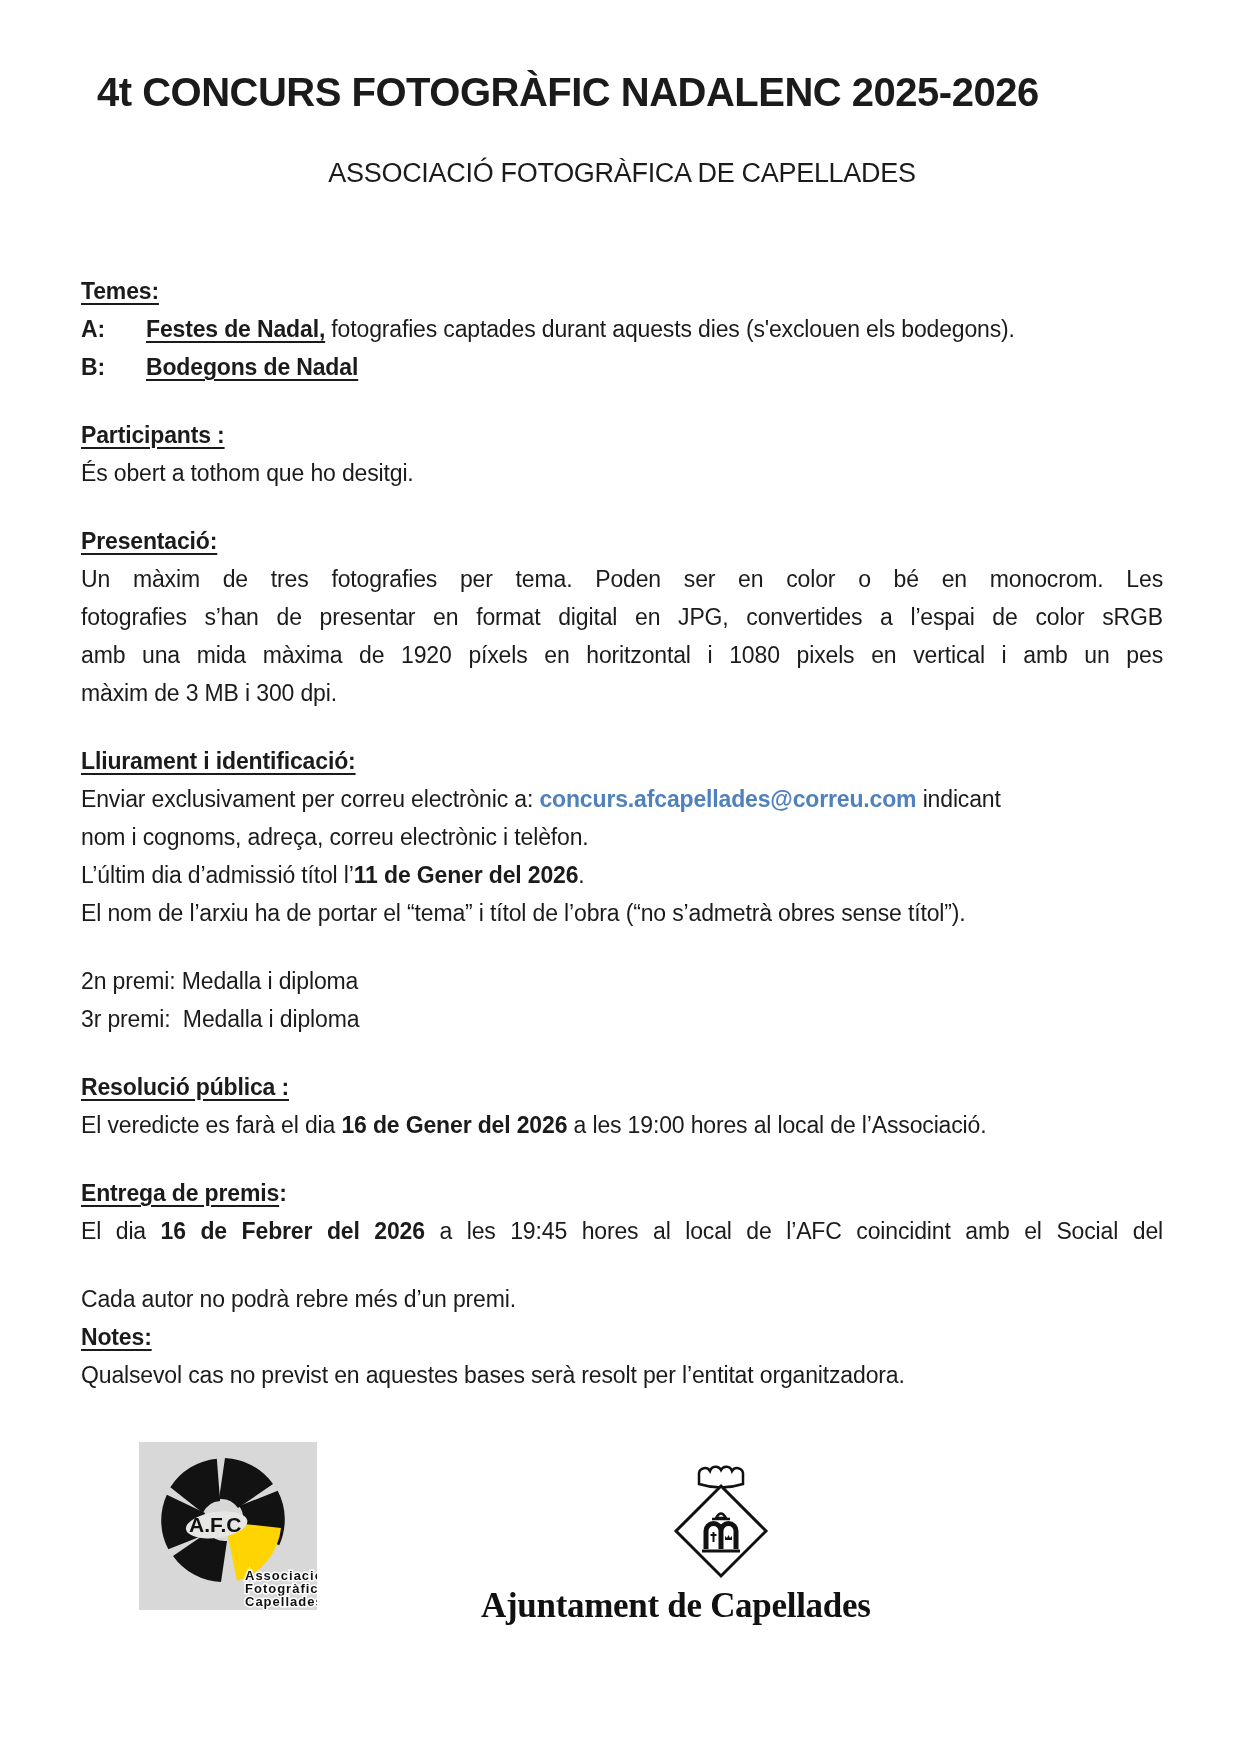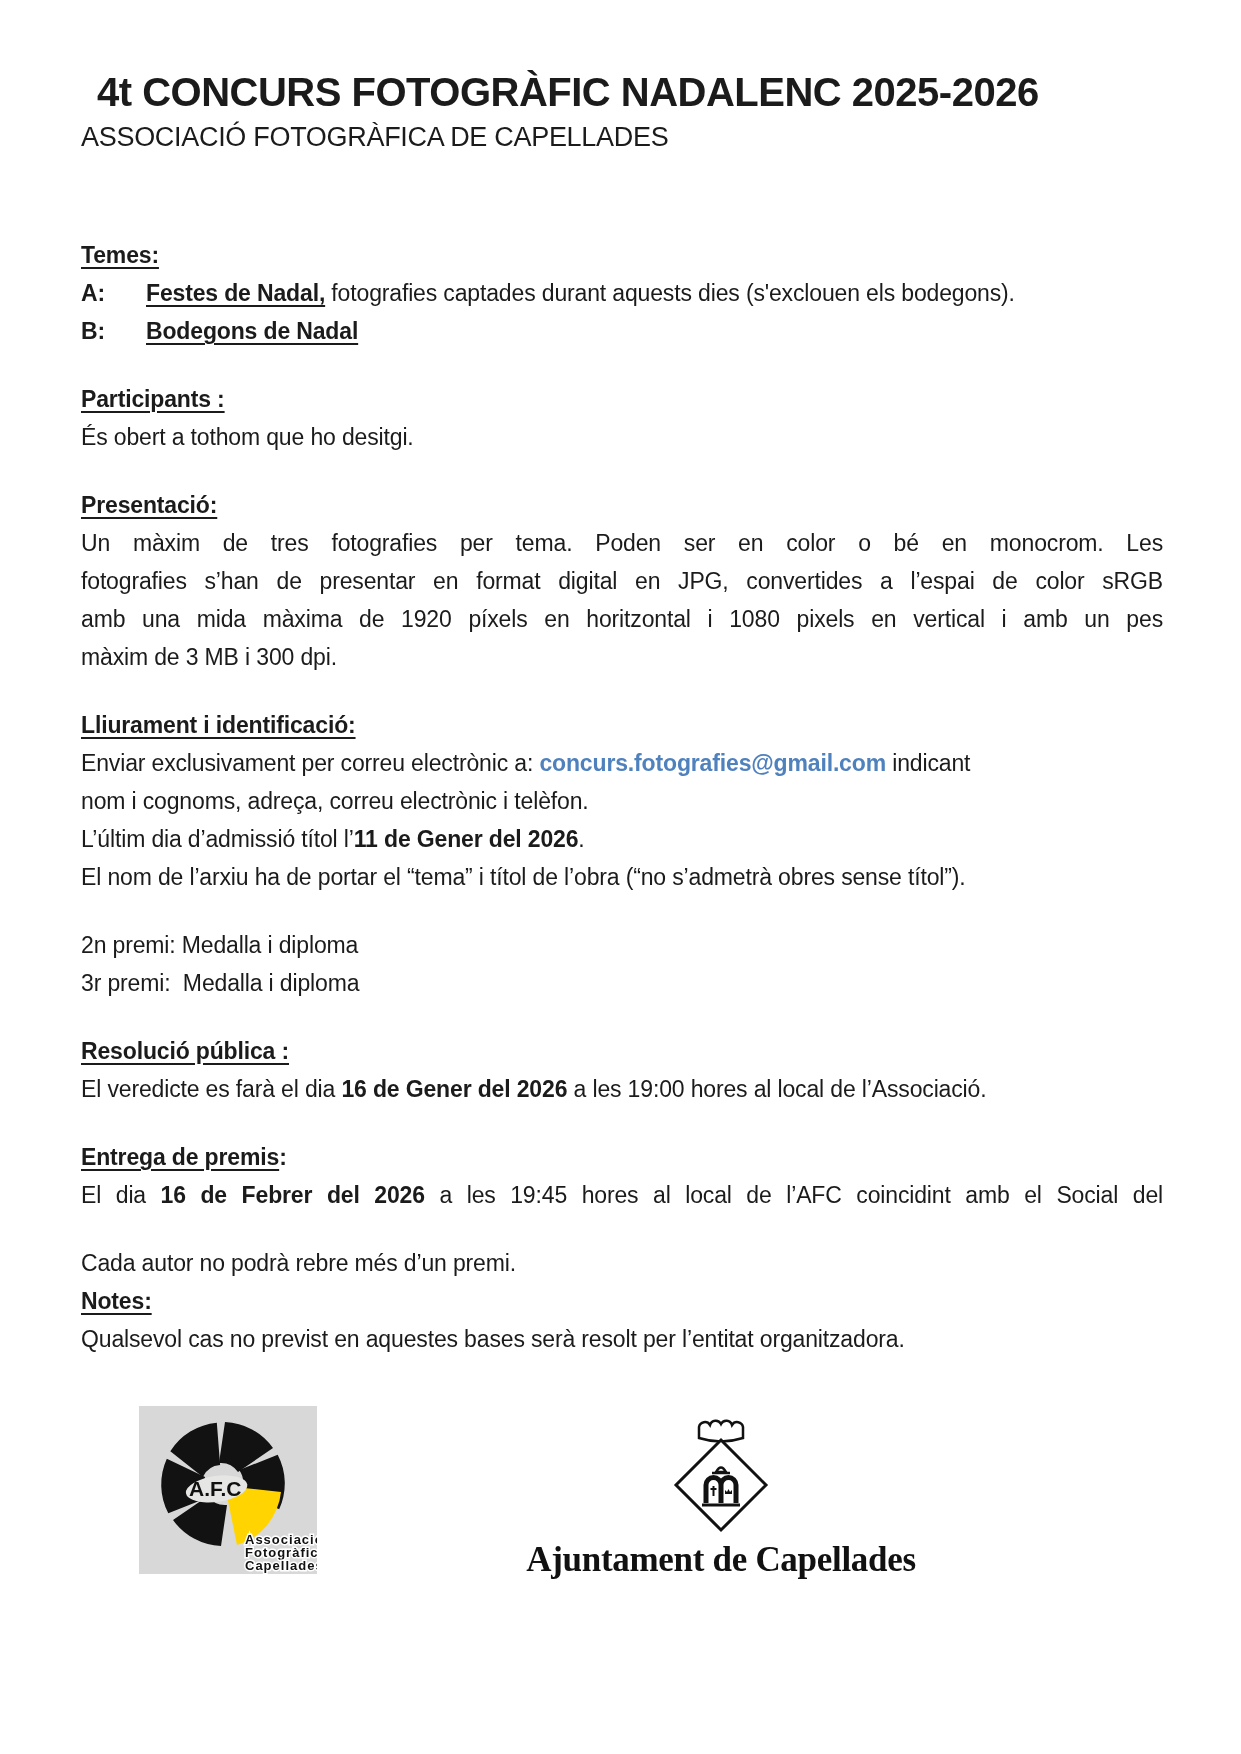--- a/index.html
+++ b/index.html
@@ -10,22 +10,23 @@
   }
   .page { padding:0 78px 0 81px; }
 
   
   .title {
     margin:66px 0 0 16px;
     font-size:40px; font-weight:bold; letter-spacing:-0.5px;
     line-height:52px; white-space:nowrap;
   }
   .subtitle {
-    font-size:27px; line-height:38px; 
+    font-size:27px; line-height:38px; text-align:center;
     letter-spacing:-0.3px;
+    margin-top:36px;
   }
 
   
   .sec { margin-top:30px; }
   .sec.first { margin-top:80px; }
   .line { font-size:23px; line-height:38px; letter-spacing:-0.15px; }
   .hd   { font-weight:bold; }
   .u    { text-decoration:underline; text-decoration-thickness:2px; text-underline-offset:4px; }
   .b    { font-weight:bold; }
   .pre  { white-space:pre-wrap; }
@@ -35,21 +36,21 @@
   .trow { display:flex; }
   .trow .lbl { width:65px; flex:0 0 65px; font-weight:bold; }
 
   
   .jline { text-align:justify; text-align-last:justify; }
   .jline.last { text-align-last:left; }
 
   
   .footer { position:relative; height:240px; margin-top:48px; }
   .afc-logo { position:absolute; left:58px; top:0; }
-  .aju-block { position:absolute; left:400px; top:4px; width:480px; text-align:center; }
+  .aju-block { position:absolute; left:400px; top:14px; width:480px; text-align:left; }
   .aju-label {
     margin-top:6px;
     font-family:"Liberation Serif","DejaVu Serif",serif;
     font-weight:bold; font-size:35px; color:#111; letter-spacing:-0.3px;
   }
   svg { display:block; }
   .crest { margin:0 auto; }
 </style>
 </head>
 <body>
@@ -80,21 +81,21 @@
     <div class="line"><span class="hd u">Presentació:</span></div>
     <div class="line jline">Un màxim de tres fotografies per tema. Poden ser en color o bé en monocrom. Les</div>
     <div class="line jline">fotografies s’han de presentar en format digital en JPG, convertides a l’espai de color sRGB</div>
     <div class="line jline">amb una mida màxima de 1920  píxels en horitzontal i 1080 pixels en vertical i amb  un pes</div>
     <div class="line jline last">màxim de 3 MB i 300 dpi.</div>
   </section>
 
   <section class="sec">
     <div class="line"><span class="hd u">Lliurament i identificació:</span></div>
     <div class="line">
-      <span>Enviar exclusivament per correu electrònic a: </span><a class="email">concurs.fotografies@gmail.com</a><span> indicant</span>
+      <span>Enviar exclusivament per correu electrònic a: </span><a class="email">concurs.afcapellades@correu.com</a><span> indicant</span>
     </div>
     <div class="line">nom i cognoms, adreça, correu electrònic i telèfon.</div>
     <div class="line">
       <span>L’últim dia d’admissió títol l’</span><span class="b">11 de Gener del 2026</span><span>.</span>
     </div>
     <div class="line">El nom de l’arxiu ha de portar el “tema” i títol de l’obra (“no s’admetrà obres sense títol”).</div>
   </section>
 
   <section class="sec">
     <div class="line pre">2n premi: Medalla i diploma</div>

